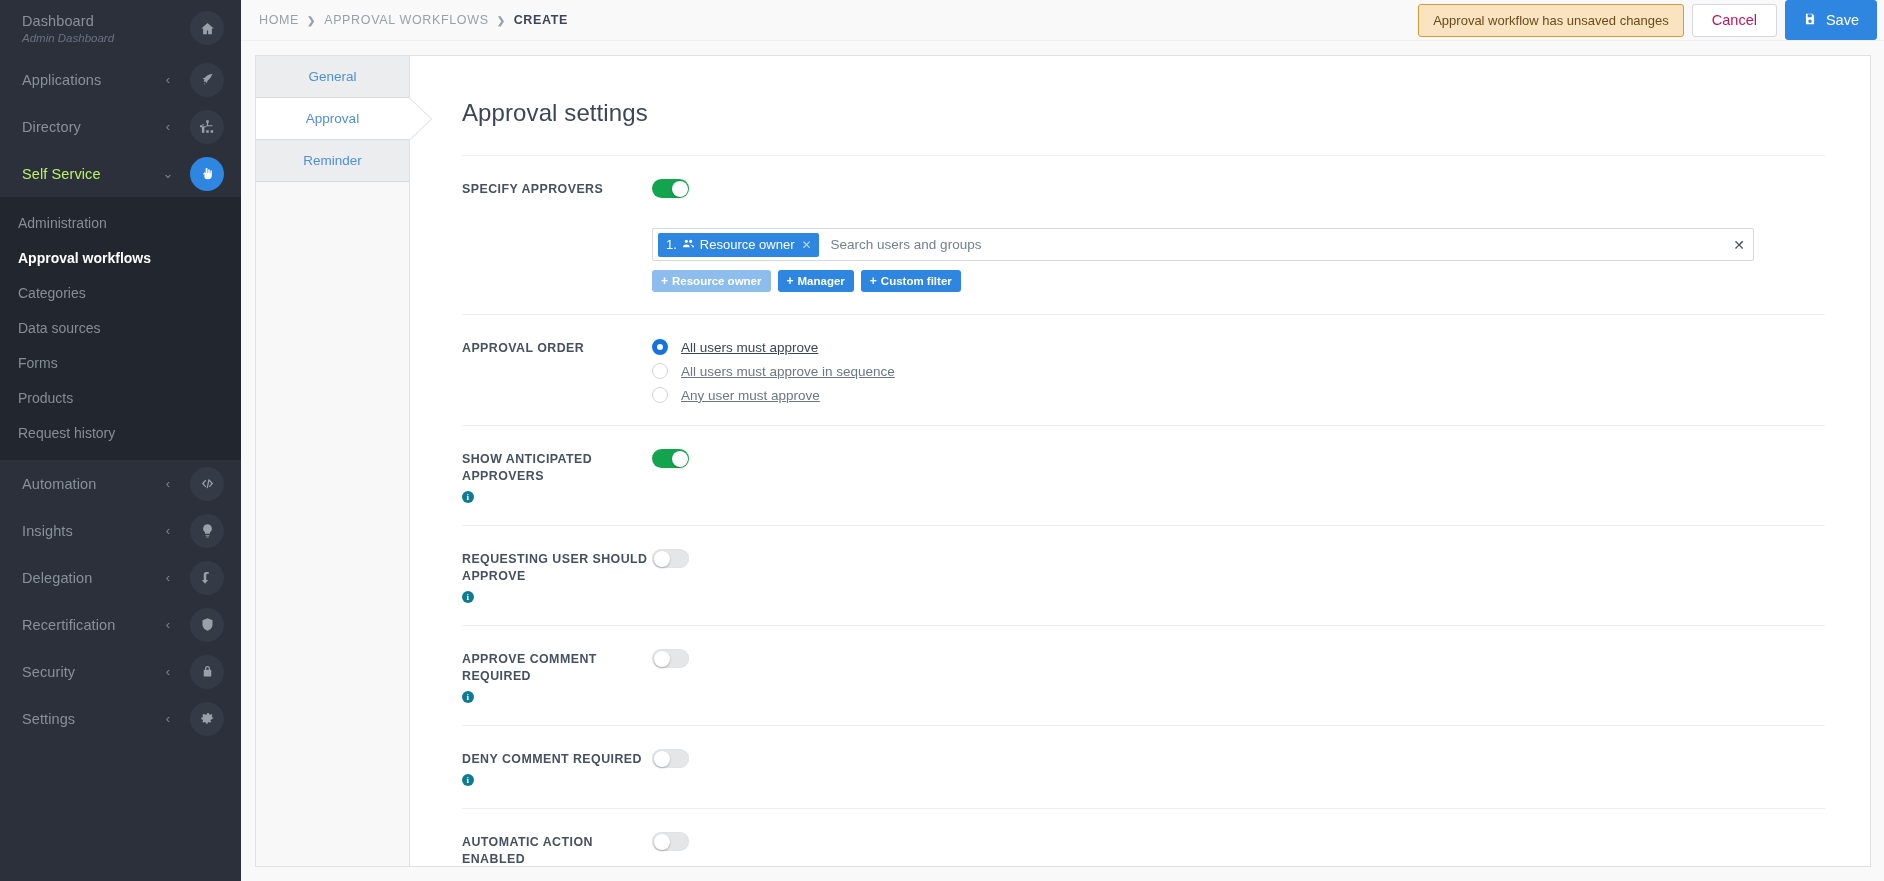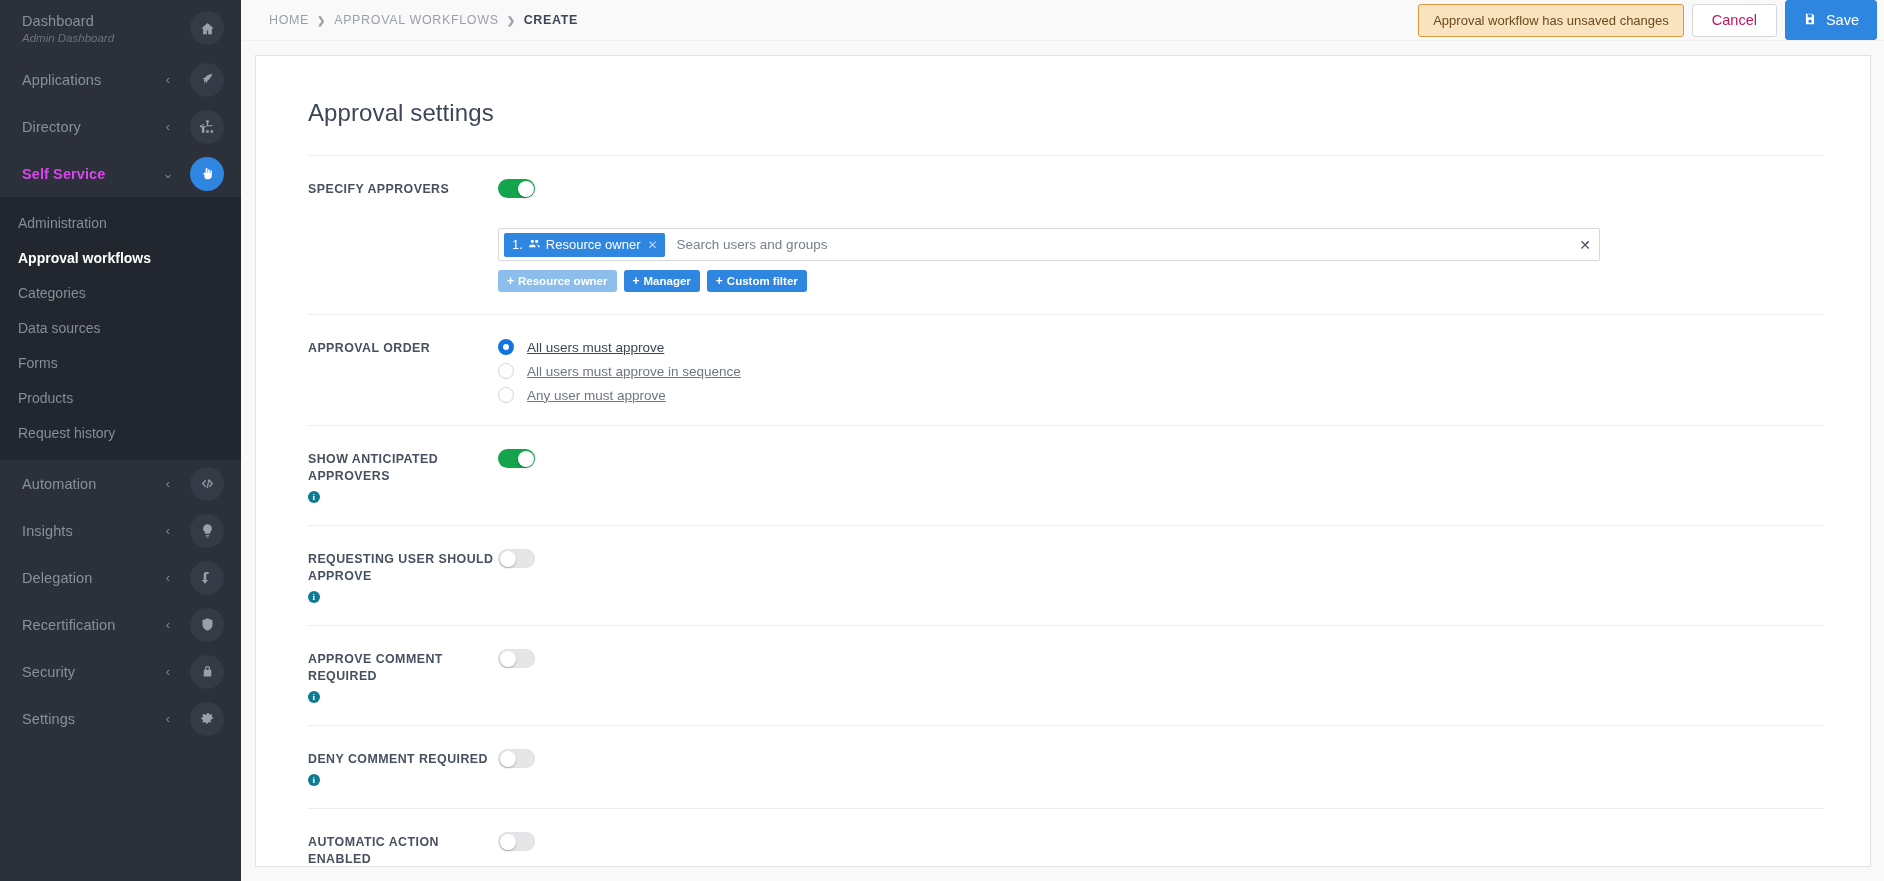--- a/index.html
+++ b/index.html
@@ -25,21 +25,21 @@
     height: 47px;
     display: flex; align-items: center;
     padding-left: 22px; padding-right: 0;
     position: relative;
     cursor: pointer;
   }
   .nav-item .labels { display: flex; flex-direction: column; justify-content: center; flex: 1; }
   .nav-item .nav-label {
     font-size: 14.5px; color: #8a9099; letter-spacing: .1px; line-height: 18px;
   }
-  .nav-item.active > .labels > .nav-label { color: #d946ef; font-weight: bold; }
+  .nav-item.active > .labels > .nav-label { color: #bef264; font-weight: normal; }
   .nav-item .nav-sub {
     font-size: 11.5px; color: #6b7280; line-height: 14px; margin-top: 1px; font-style: italic;
   }
   .nav-item.with-sub { height: 56px; align-items: center; }
   .nav-chevron {
     color: #7e858f; font-size: 13px; margin-right: 16px; line-height: 1;
     display: flex; align-items: center; justify-content: center; width: 12px;
   }
   .nav-bubble {
     width: 34px; height: 34px; border-radius: 50%;
@@ -65,21 +65,21 @@
   
   .topbar {
     height: 41px; flex: 0 0 41px;
     background: #f9f9fa;
     display: flex; align-items: center;
     padding: 0 7px 0 0;
     border-bottom: 1px solid #f0f0f1;
   }
   .breadcrumb {
     display: flex; align-items: center; gap: 8px;
-    padding-left: 28px; flex: 1;
+    padding-left: 18px; flex: 1;
     font-size: 12.5px; letter-spacing: .65px;
   }
   .bc-link { color: #9aa0a8; cursor: pointer; }
   .bc-sep { color: #9aa0a8; font-size: 10px; font-weight: bold; }
   .bc-current { color: #3d4656; font-weight: bold; }
 
   .topbar-actions { display: flex; align-items: center; gap: 0; height: 100%; padding: 4px 0; }
   .unsaved-badge {
     background: #fae3c0; border: 1px solid #d99a3c; color: #6b4a1c;
     border-radius: 3px;
@@ -437,20 +437,31 @@
               </svg>
           </span>
           <span>Save</span>
         </button>
       </div>
     </header>
 
     <div class="content-wrap">
       <div class="panel">
 
+        <div class="vtabs">
+          <div class="vtab">
+            <span>General</span>
+          </div>
+          <div class="vtab active">
+            <span>Approval</span>
+          </div>
+          <div class="vtab">
+            <span>Reminder</span>
+          </div>
+        </div>
 
         <div class="pane">
           <h1 class="pane-title">Approval settings</h1>
 
           <div class="rows">
 
             <div class="row">
               <div class="row-label">
                 <span class="lbl-text">SPECIFY APPROVERS</span>
               </div>

